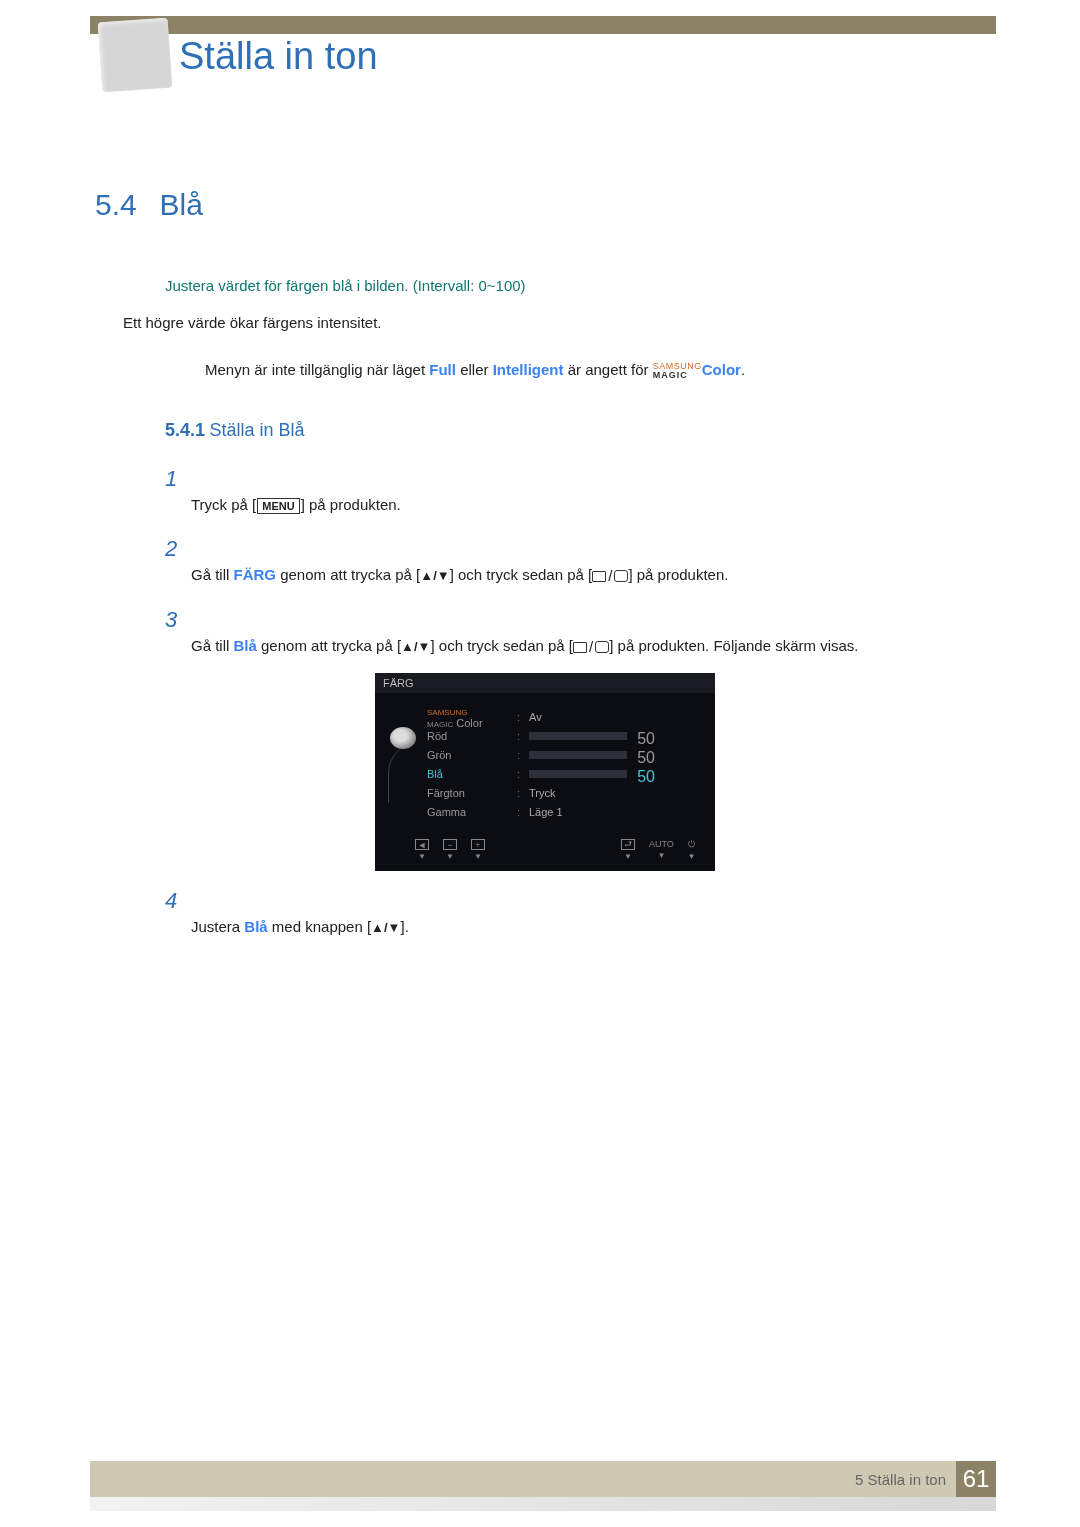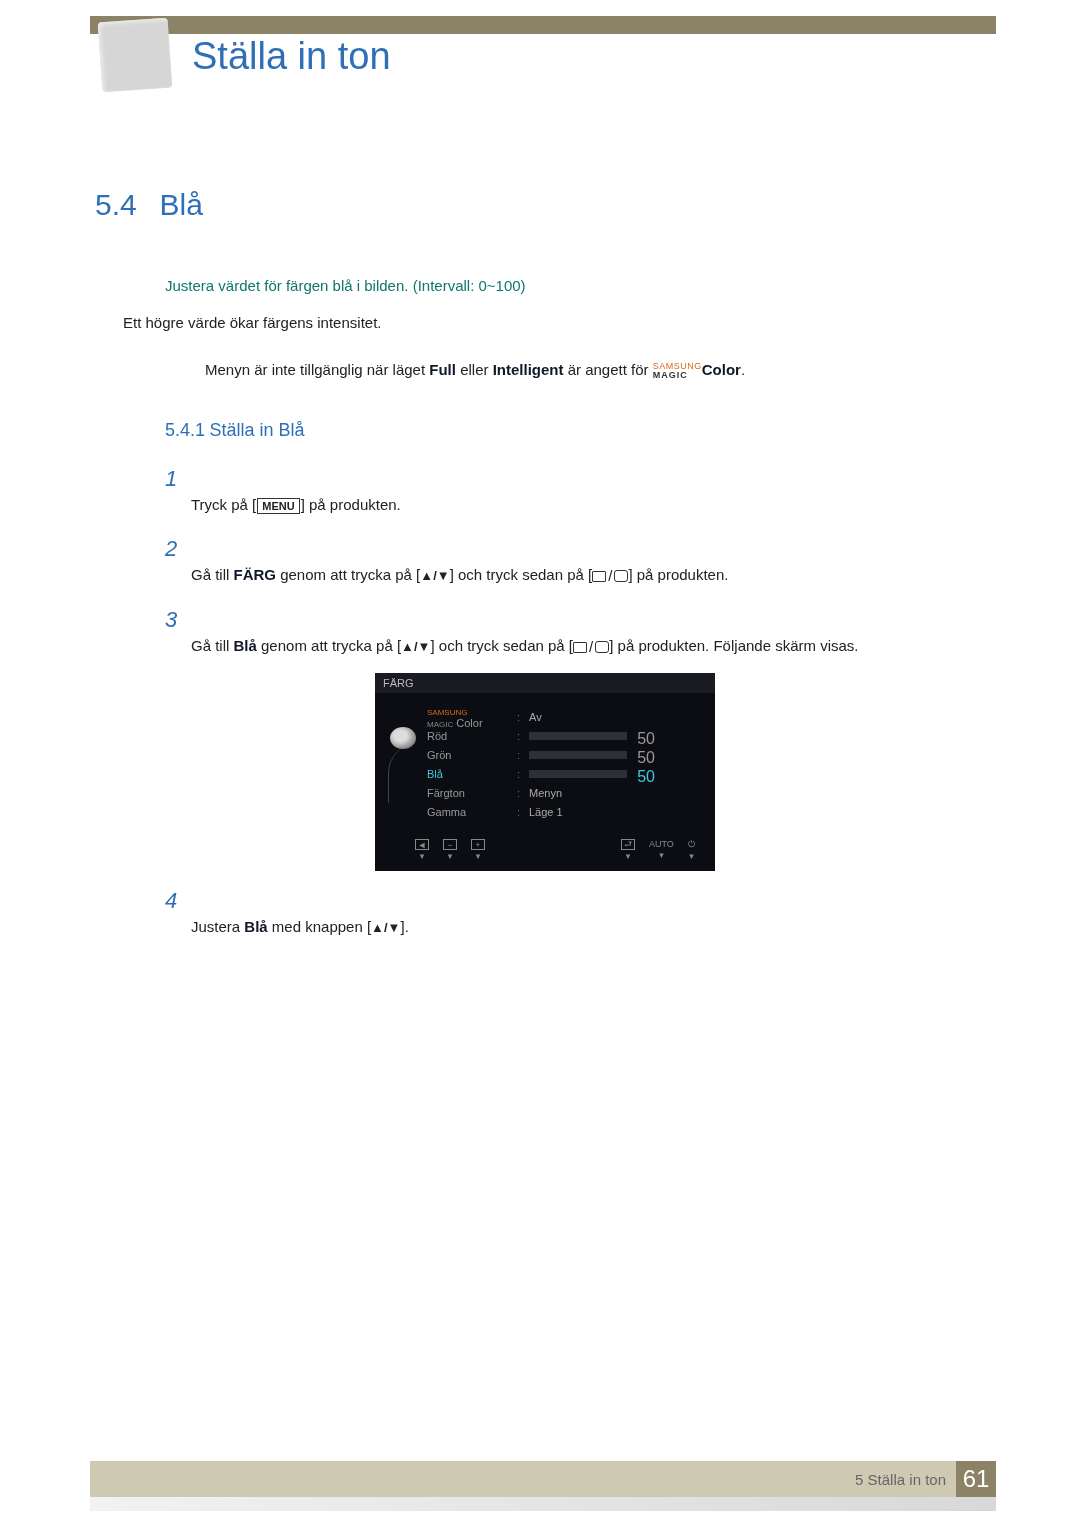--- a/index.html
+++ b/index.html
@@ -24,21 +24,21 @@
     background: #d6d6d6;
     border-radius: 4px;
     transform: rotate(-4deg);
     display: flex;
     align-items: center;
     justify-content: center;
     box-shadow: 2px 2px 4px #eee inset;
   }
   .chapter-title {
     position: absolute;
-    top: 35px; left: 192px;
+    top: 35px; left: 179px;
     font-size: 38px;
     color: #2f6fb7;
     font-weight: 400;
   }
   .content {
     position: absolute;
     top: 188px; left: 95px;
     width: 900px;
   }
   .sec-num {
@@ -64,29 +64,29 @@
     margin-left: 28px;
     font-size: 15px;
     color: #222;
   }
   .note {
     margin-top: 30px;
     margin-left: 110px;
     font-size: 15px;
     color: #222;
   }
-  .orange { color: #0f172a; font-weight: bold; }
+  .orange { color: #3b82f6; font-weight: bold; }
   .subsec {
     margin-top: 40px;
     margin-left: 70px;
   }
   .subsec-num {
     font-size: 18px;
     color: #2f6fb7;
-    font-weight: normal;
+    font-weight: bold;
   }
   .subsec-title {
     font-size: 18px;
     color: #2f6fb7;
     font-weight: normal;
   }
   ol.steps {
     list-style: none;
     margin-top: 20px;
     margin-left: 70px;
@@ -363,21 +363,21 @@
           <span class="osd-slider"><span class="osd-slider-fill" style="width:50%"></span><span class="osd-slider-val">50</span></span>
         </div>
         <div class="osd-row osd-row-active">
           <span class="osd-label">Blå</span>
           <span class="osd-colon">:</span>
           <span class="osd-slider"><span class="osd-slider-fill cyan" style="width:50%"></span><span class="osd-slider-val">50</span></span>
         </div>
         <div class="osd-row">
           <span class="osd-label">Färgton</span>
           <span class="osd-colon">:</span>
-          <span class="osd-value">Menyn</span>
+          <span class="osd-value">Tryck</span>
         </div>
         <div class="osd-row">
           <span class="osd-label">Gamma</span>
           <span class="osd-colon">:</span>
           <span class="osd-value">Läge 1</span>
         </div>
       </div>
     </div>
     <div class="osd-bottom">
       <div class="osd-btn-group">

